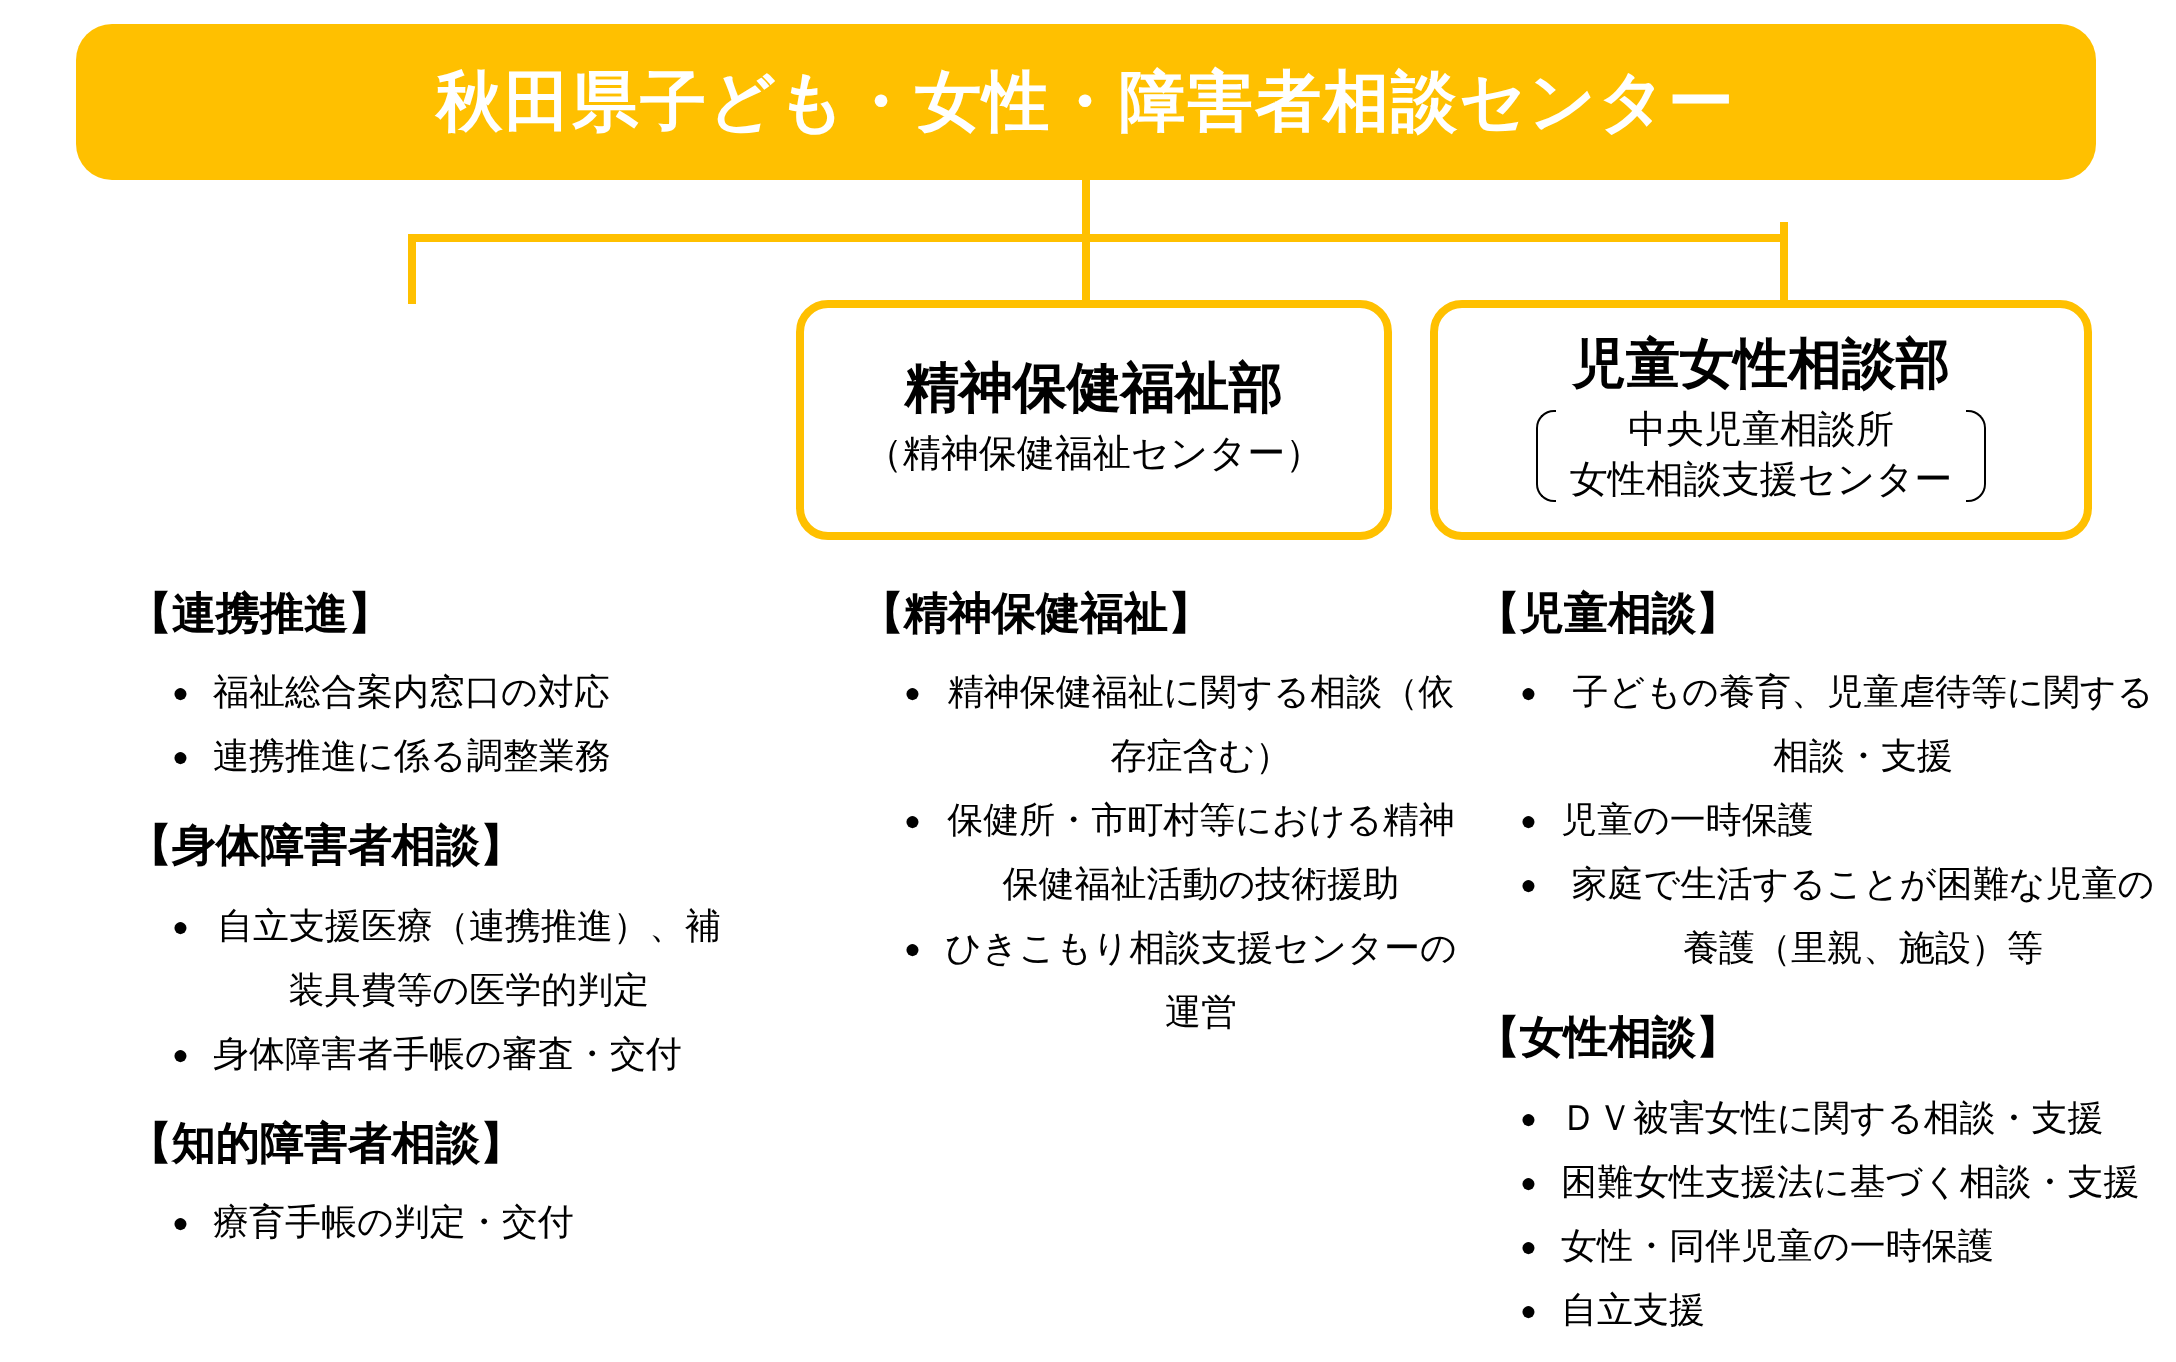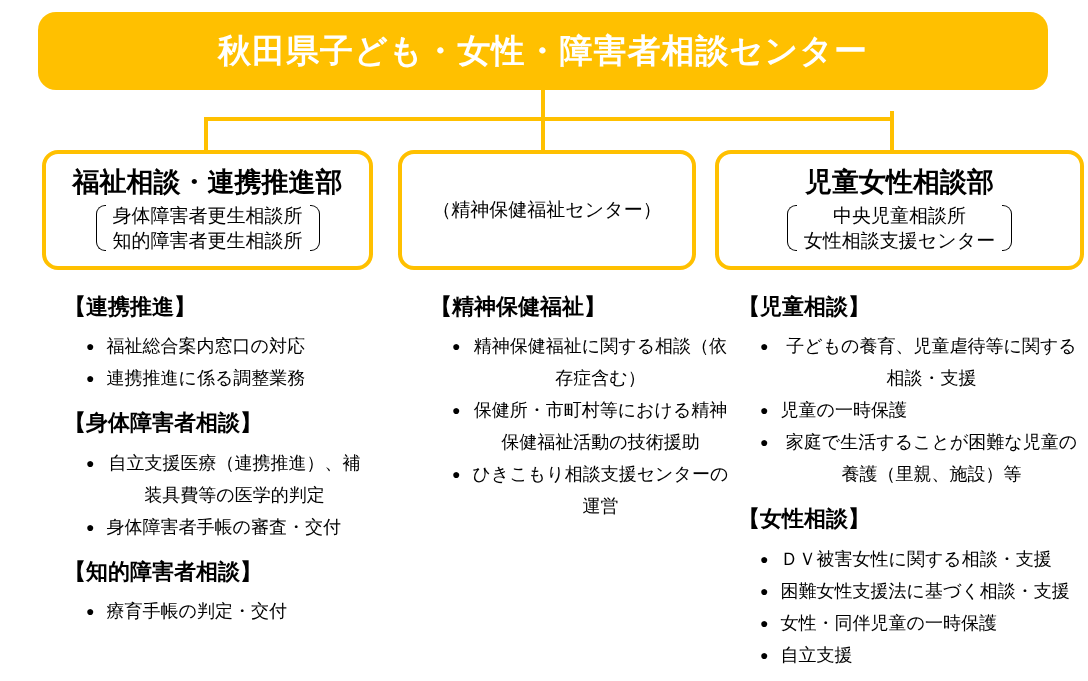--- a/index.html
+++ b/index.html
@@ -53,21 +53,21 @@
     background: #fff;
     border: 4px solid var(--accent);
     border-radius: 16px;
     display: flex; flex-direction: column;
     align-items: center; justify-content: center;
     gap: 5px;
     padding: 6px 8px;
   }
   .dept-box.pos1 { left: 42px;  width: 331px; }
   .dept-box.pos2 { left: 398px; width: 298px; }
-  .dept-box.pos3 { left: 715px; width: 369px; }
+  .dept-box.pos3 { left: 715px; width: 331px; }
 
   .dept-name {
     font-size: 27px;
     font-weight: 700;
     white-space: nowrap;
     line-height: 1.15;
   }
   .sub-group { display: flex; align-items: stretch; }
   .bk { width: 10px; flex: 0 0 10px; margin: 2px 0; }
   .bk-l {
@@ -121,33 +121,23 @@
     <span class="title-text">秋田県子ども・女性・障害者相談センター</span>
   </div>
 
   <svg class="connectors" viewBox="0 0 1088 681" xmlns="http://www.w3.org/2000/svg" aria-hidden="true">
     <line x1="543" y1="90" x2="543" y2="152"></line>
     <line x1="204" y1="119" x2="894" y2="119"></line>
     <line x1="206" y1="117" x2="206" y2="152"></line>
     <line x1="892" y1="111" x2="892" y2="152"></line>
   </svg>
 
-  <div class="dept-box pos1">
-    <div class="dept-name">福祉相談・連携推進部</div>
-    <div class="sub-group">
-      <span class="bk bk-l"></span>
-      <div class="sub-names">
-        <div class="sub-unit">身体障害者更生相談所</div>
-        <div class="sub-unit">知的障害者更生相談所</div>
-      </div>
-      <span class="bk bk-r"></span>
-    </div>
-  </div>
 
   <div class="dept-box pos2">
+    <div class="dept-name">精神保健福祉部</div>
     <div class="sub-note">（精神保健福祉センター）</div>
   </div>
 
   <div class="dept-box pos3">
     <div class="dept-name">児童女性相談部</div>
     <div class="sub-group">
       <span class="bk bk-l"></span>
       <div class="sub-names">
         <div class="sub-unit">中央児童相談所</div>
         <div class="sub-unit">女性相談支援センター</div>

